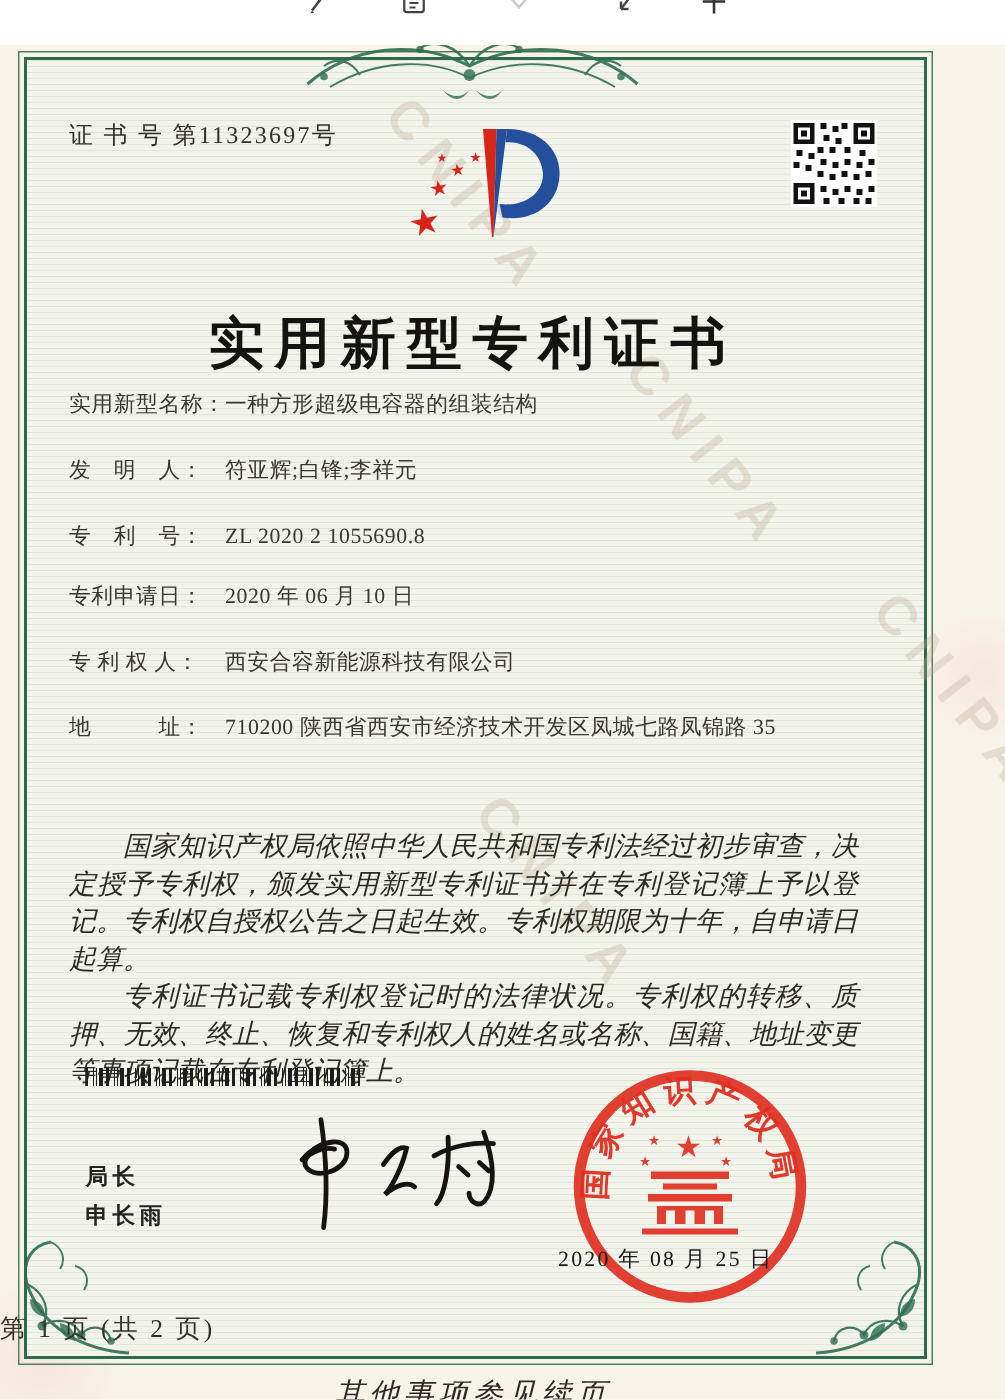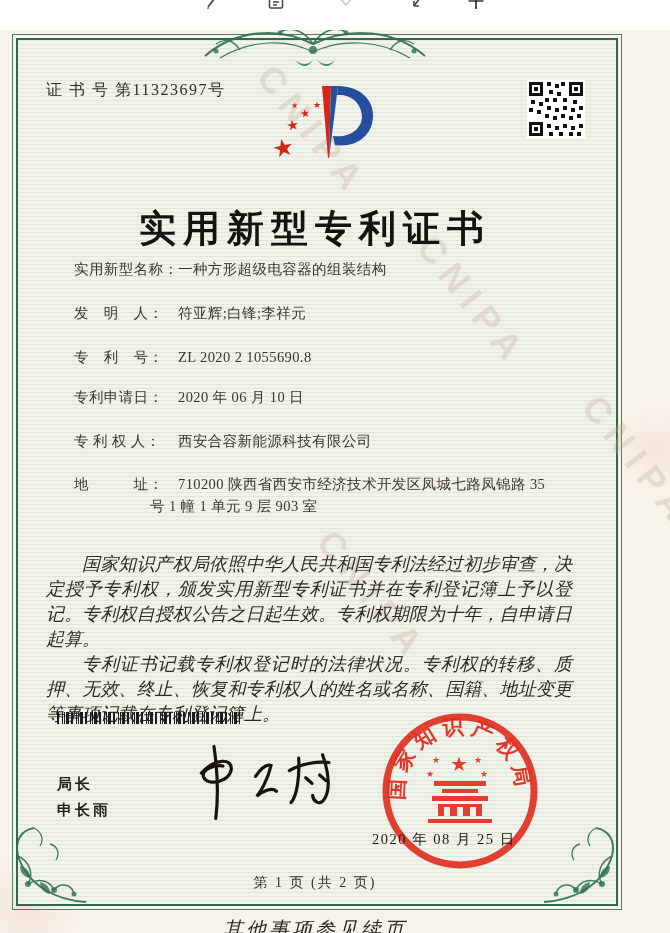--- a/index.html
+++ b/index.html
@@ -29,37 +29,37 @@
   .wm{
     position:absolute;z-index:1;font-family:"Liberation Sans",sans-serif;font-weight:bold;
     font-size:36px;letter-spacing:9px;color:rgba(184,170,146,.30);transform:rotate(52deg);white-space:nowrap;
   }
   .certno{left:46px;top:50px;font-size:16px;letter-spacing:1.5px;color:#33302a;z-index:3;}
   .logo{left:236px;top:54px;z-index:3;}
   .qr{left:527px;top:50px;z-index:3;}
   .title{left:0;top:142px;width:630px;text-align:center;font-size:37px;font-weight:bold;
          letter-spacing:7px;color:#15130f;z-index:3;margin-top:32px;}
   .row{position:absolute;left:46px;font-size:14.5px;color:#3b362e;letter-spacing:.4px;z-index:3;white-space:nowrap;}
-  .row .lbl{display:inline-block;width:104px;margin-left:28px;}
+  .row .lbl{display:inline-block;width:104px;}
   .grant2{position:absolute;left:322px;top:0;white-space:nowrap;}
   .paras{left:46px;top:522px;width:526px;font-size:18px;line-height:25px;color:#2e2a24;
          font-style:italic;z-index:3;text-align:justify;}
   .paras p{margin:0;text-indent:2em;}
   .barcode{
     left:57px;top:682px;width:183px;height:12px;z-index:3;
     background-image:
       repeating-linear-gradient(90deg,#1d1d1d 0 2px,transparent 2px 5px,#1d1d1d 5px 6px,transparent 6px 9px,#1d1d1d 9px 12px,transparent 12px 14px),
       repeating-linear-gradient(90deg,#1d1d1d 0 1px,transparent 1px 7px);
   }
   .signer{left:57px;font-family:"Liberation Sans",sans-serif;font-weight:bold;font-size:15px;
           letter-spacing:3px;color:#26231e;z-index:3;}
   .sig{left:172px;top:706px;z-index:3;}
   .seal{left:370px;top:671px;z-index:2;}
   .sealdate{left:372px;top:800px;font-size:14.5px;letter-spacing:1.5px;color:#1c1a17;z-index:4;}
-  .footer{left:0;top:844px;width:630px;text-align:center;font-size:14px;letter-spacing:2px;color:#33302a;z-index:3;}
+  .footer{left:0;top:844px;width:630px;text-align:left;font-size:17px;letter-spacing:2px;color:#33302a;z-index:3;}
   .cont{left:0;top:886px;width:630px;text-align:center;font-size:20px;font-style:italic;
         letter-spacing:3px;color:#2e2a24;z-index:3;}
   .ornament-top{left:200px;top:-10px;z-index:3;}
   .corner{z-index:3;}
   .corner.right{transform:scaleX(-1);}
 </style>
 </head>
 <body>
 
 <div class="toolbar">
@@ -223,23 +223,20 @@
   </div>
   <div class="row" style="top:358px">
     <span class="lbl">专利申请日：</span><span>2020 年 06 月 10 日</span>
   </div>
   <div class="row" style="top:402px">
     <span class="lbl">专 利 权 人：</span><span>西安合容新能源科技有限公司</span>
   </div>
   <div class="row" style="top:445px">
     <span class="lbl">地　　　址：</span><span>710200 陕西省西安市经济技术开发区凤城七路凤锦路 35</span>
   </div>
-  <div class="row" style="top:467px;left:150px">
-    <span>号 1 幢 1 单元 9 层 903 室</span>
-  </div>
 
   <div class="abs paras">
     <p>国家知识产权局依照中华人民共和国专利法经过初步审查，决定授予专利权，颁发实用新型专利证书并在专利登记簿上予以登记。专利权自授权公告之日起生效。专利权期限为十年，自申请日起算。</p>
     <p>专利证书记载专利权登记时的法律状况。专利权的转移、质押、无效、终止、恢复和专利权人的姓名或名称、国籍、地址变更等事项记载在专利登记簿上。</p>
   </div>
 
   <div class="abs barcode"></div>
 
   <div class="abs signer" style="top:745px">局长</div>
   <div class="abs signer" style="top:771px">申长雨</div>

